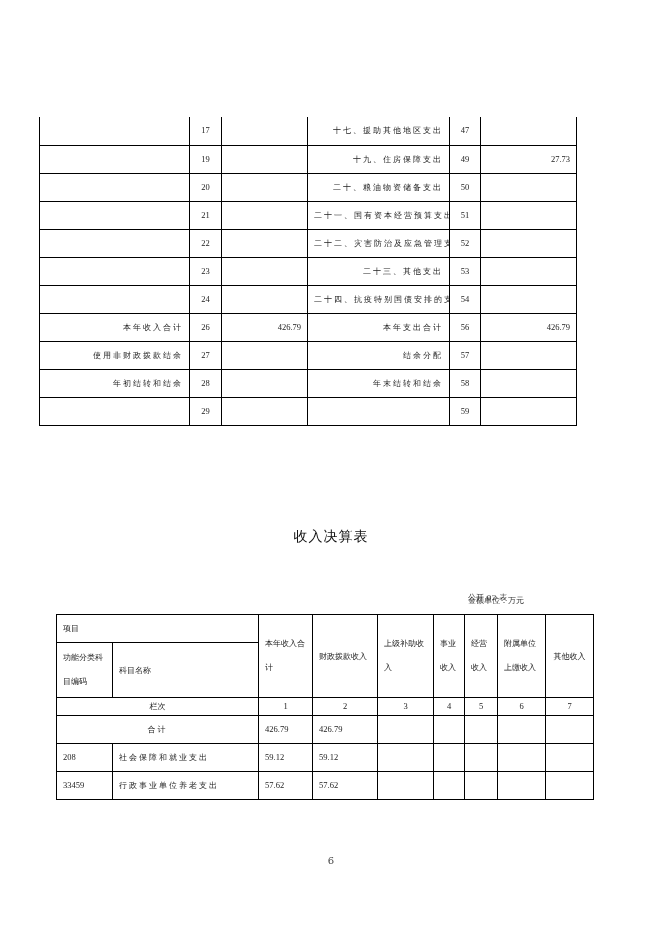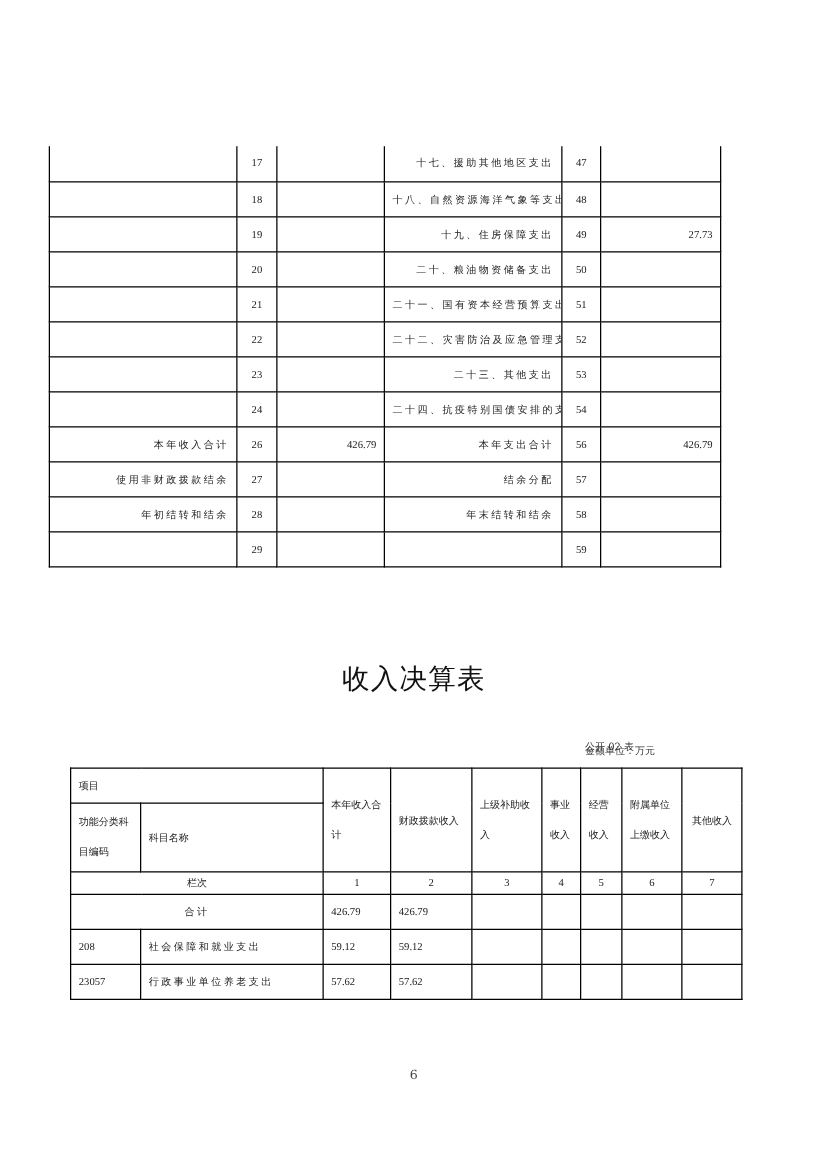--- a/index.html
+++ b/index.html
@@ -11,21 +11,21 @@
   .r { text-align: right; }
   .c { text-align: center; }
   .l { text-align: left; }
   .sp { letter-spacing: 2px; }
 
   #t1 { left: 39px; top: 117px; width: 537px; }
   #t1 tr.first td { border-top: none; }
   #t1 tr { height: 28px; }
 
   .title { position: absolute; top: 528px; left: 0; width: 662px; text-align: center;
-           font-size: 22px; letter-spacing: 1px; color: #111; }
+           font-size: 14px; letter-spacing: 1px; color: #111; }
   .note1 { position: absolute; top: 592px; left: 468px; font-size: 8px; color: #333; }
   .note2 { position: absolute; top: 595px; left: 468px; font-size: 8px; color: #333; }
 
   #t2 { left: 56px; top: 614px; width: 537px; }
   #t2 td { vertical-align: middle; }
   .wrap { white-space: normal; line-height: 24px; }
   .page { position: absolute; top: 855px; left: 0; width: 662px; text-align: center; font-size: 10px; color: #444; }
 </style>
 </head>
 <body>
@@ -39,28 +39,20 @@
       <col style="width:31px">
       <col style="width:96px">
   </colgroup>
   <tbody id="t1body">
       <tr class="first">
         <td class="r sp"></td>
         <td class="c num">17</td>
         <td class="r num"></td>
         <td class="r sp">十七、援助其他地区支出</td>
         <td class="c num">47</td>
-        <td class="r num"></td>
-      </tr>
-      <tr>
-        <td class="r sp"></td>
-        <td class="c num">18</td>
-        <td class="r num"></td>
-        <td class="r sp">十八、自然资源海洋气象等支出</td>
-        <td class="c num">48</td>
         <td class="r num"></td>
       </tr>
       <tr>
         <td class="r sp"></td>
         <td class="c num">19</td>
         <td class="r num"></td>
         <td class="r sp">十九、住房保障支出</td>
         <td class="c num">49</td>
         <td class="r num">27.73</td>
       </tr>
@@ -197,21 +189,21 @@
         <td class="l sp">社会保障和就业支出</td>
         <td class="l num">59.12</td>
         <td class="l num">59.12</td>
         <td class="l num"></td>
         <td class="l num"></td>
         <td class="l num"></td>
         <td class="l num"></td>
         <td class="l num"></td>
       </tr>
       <tr style="height: 28px;">
-        <td class="l num">23057</td>
+        <td class="l num">33459</td>
         <td class="l sp">行政事业单位养老支出</td>
         <td class="l num">57.62</td>
         <td class="l num">57.62</td>
         <td class="l num"></td>
         <td class="l num"></td>
         <td class="l num"></td>
         <td class="l num"></td>
         <td class="l num"></td>
       </tr>
     </tbody>

